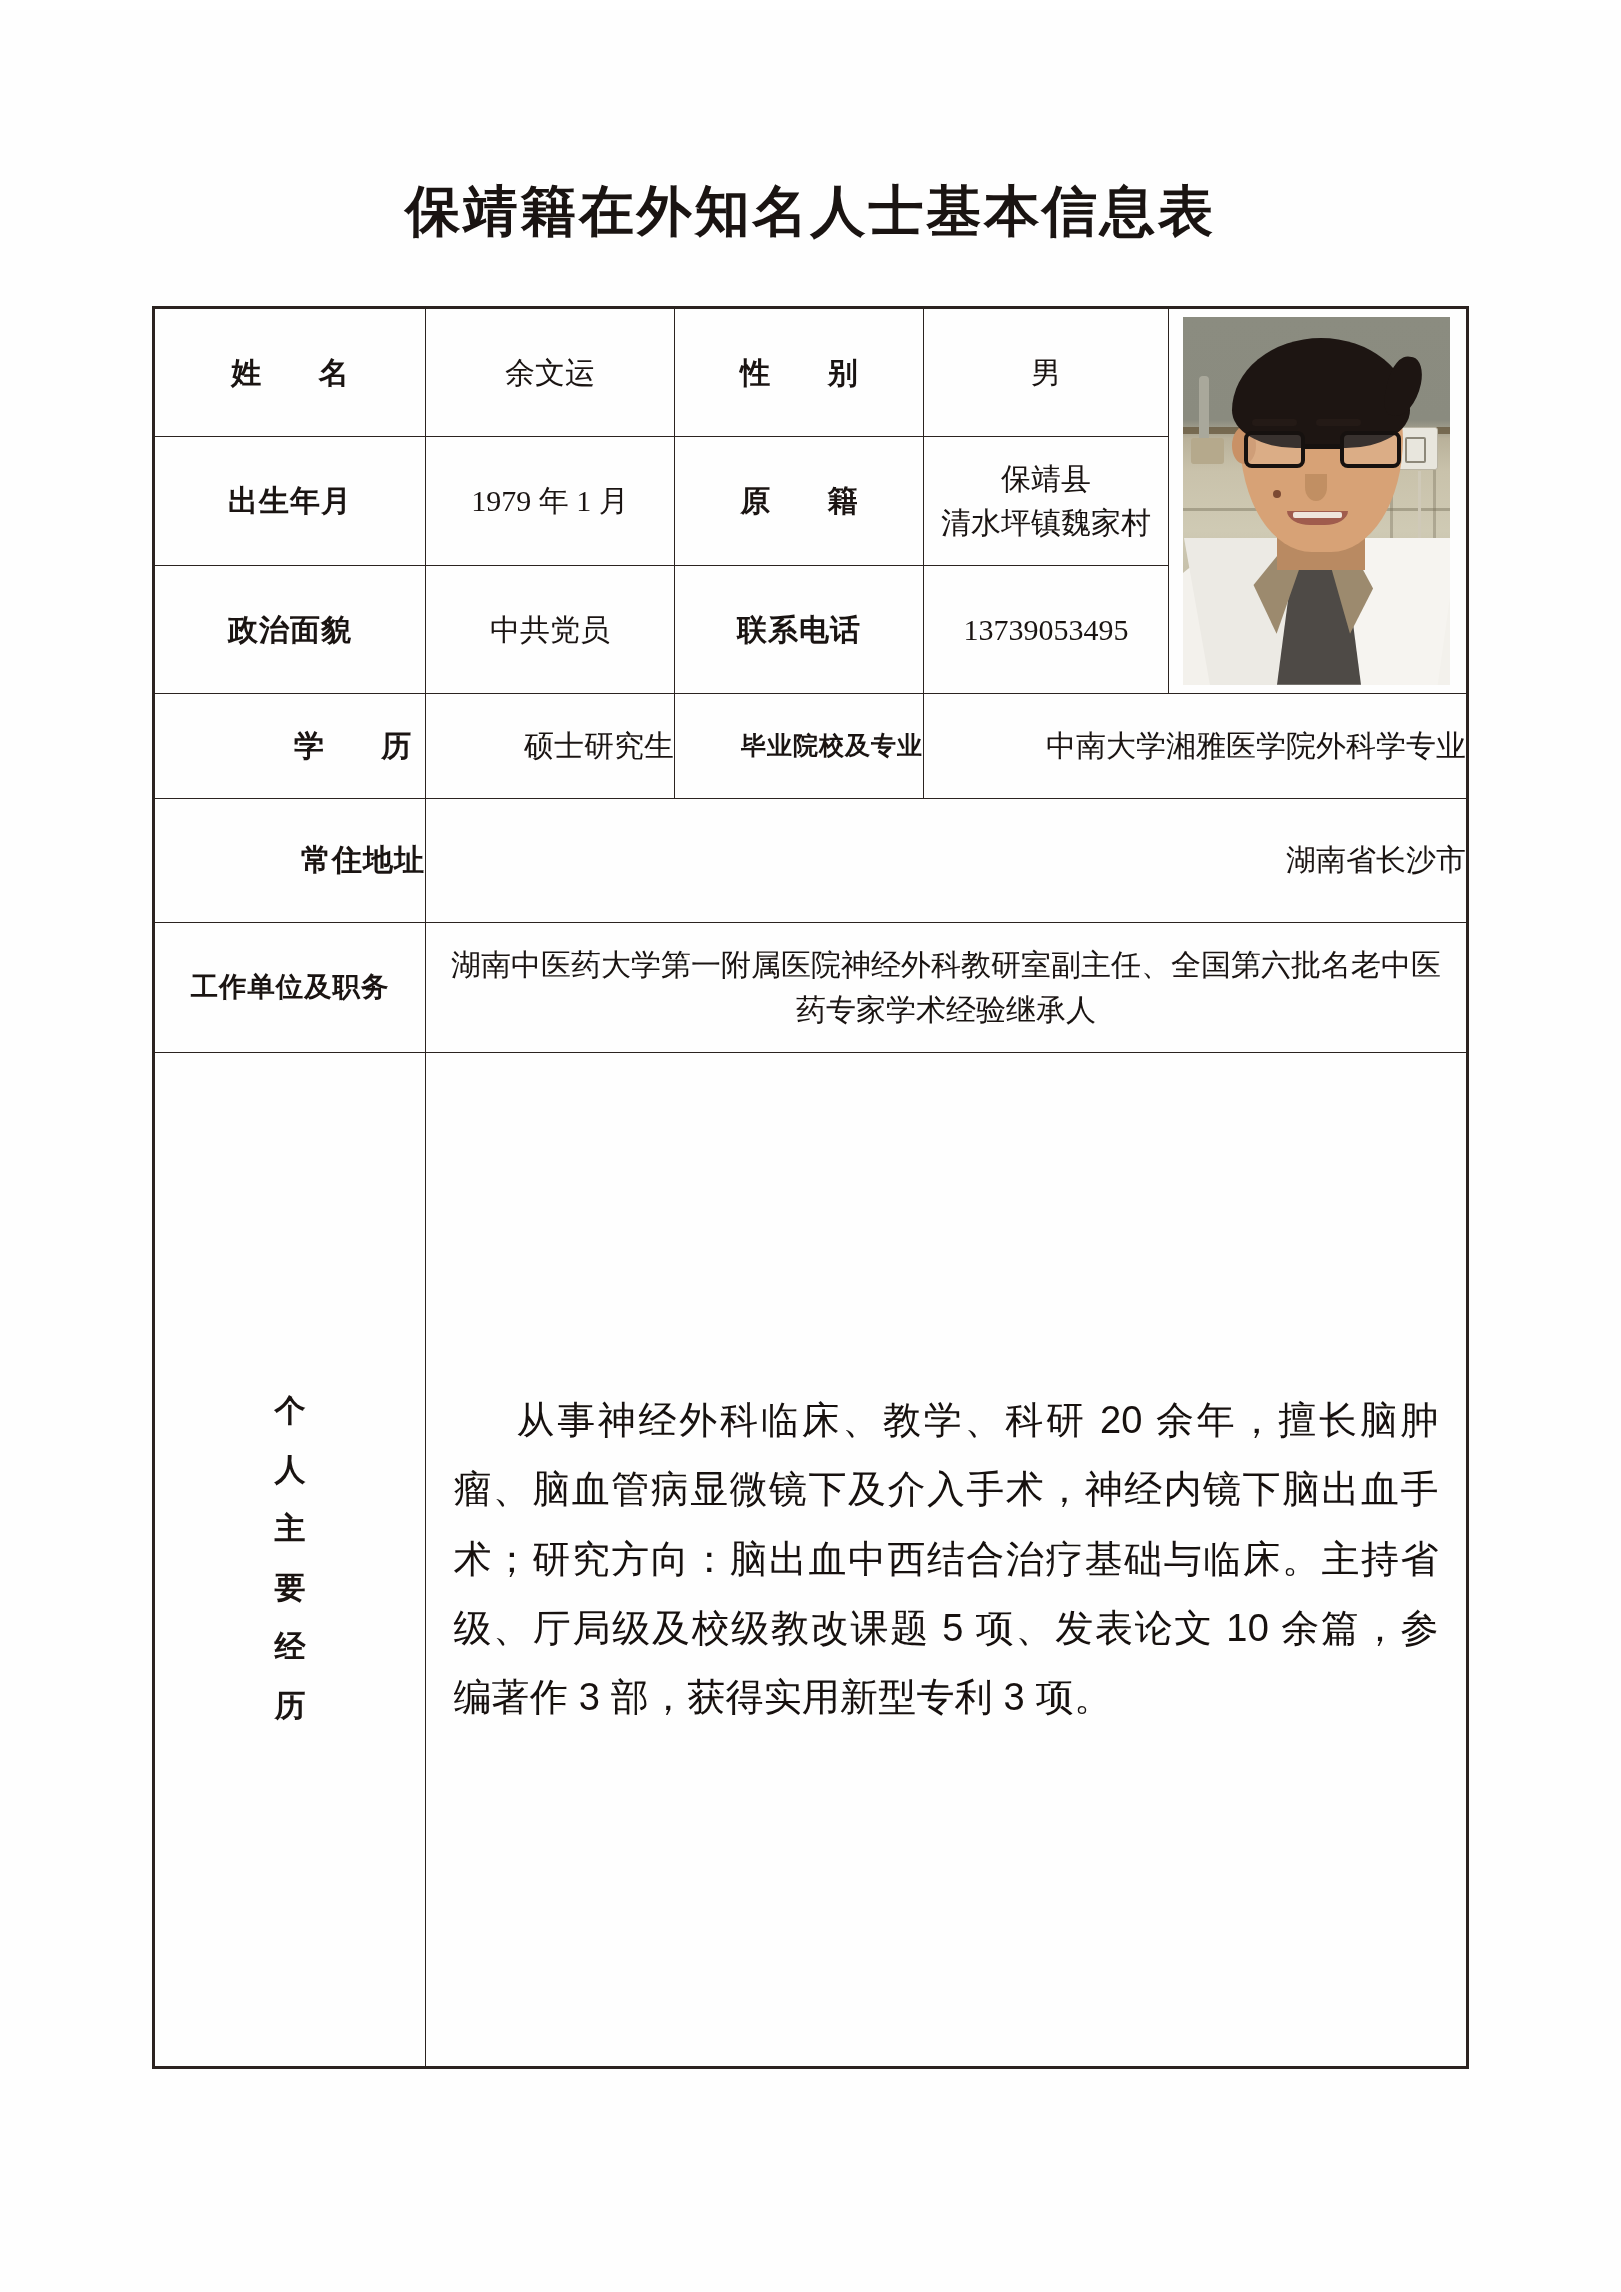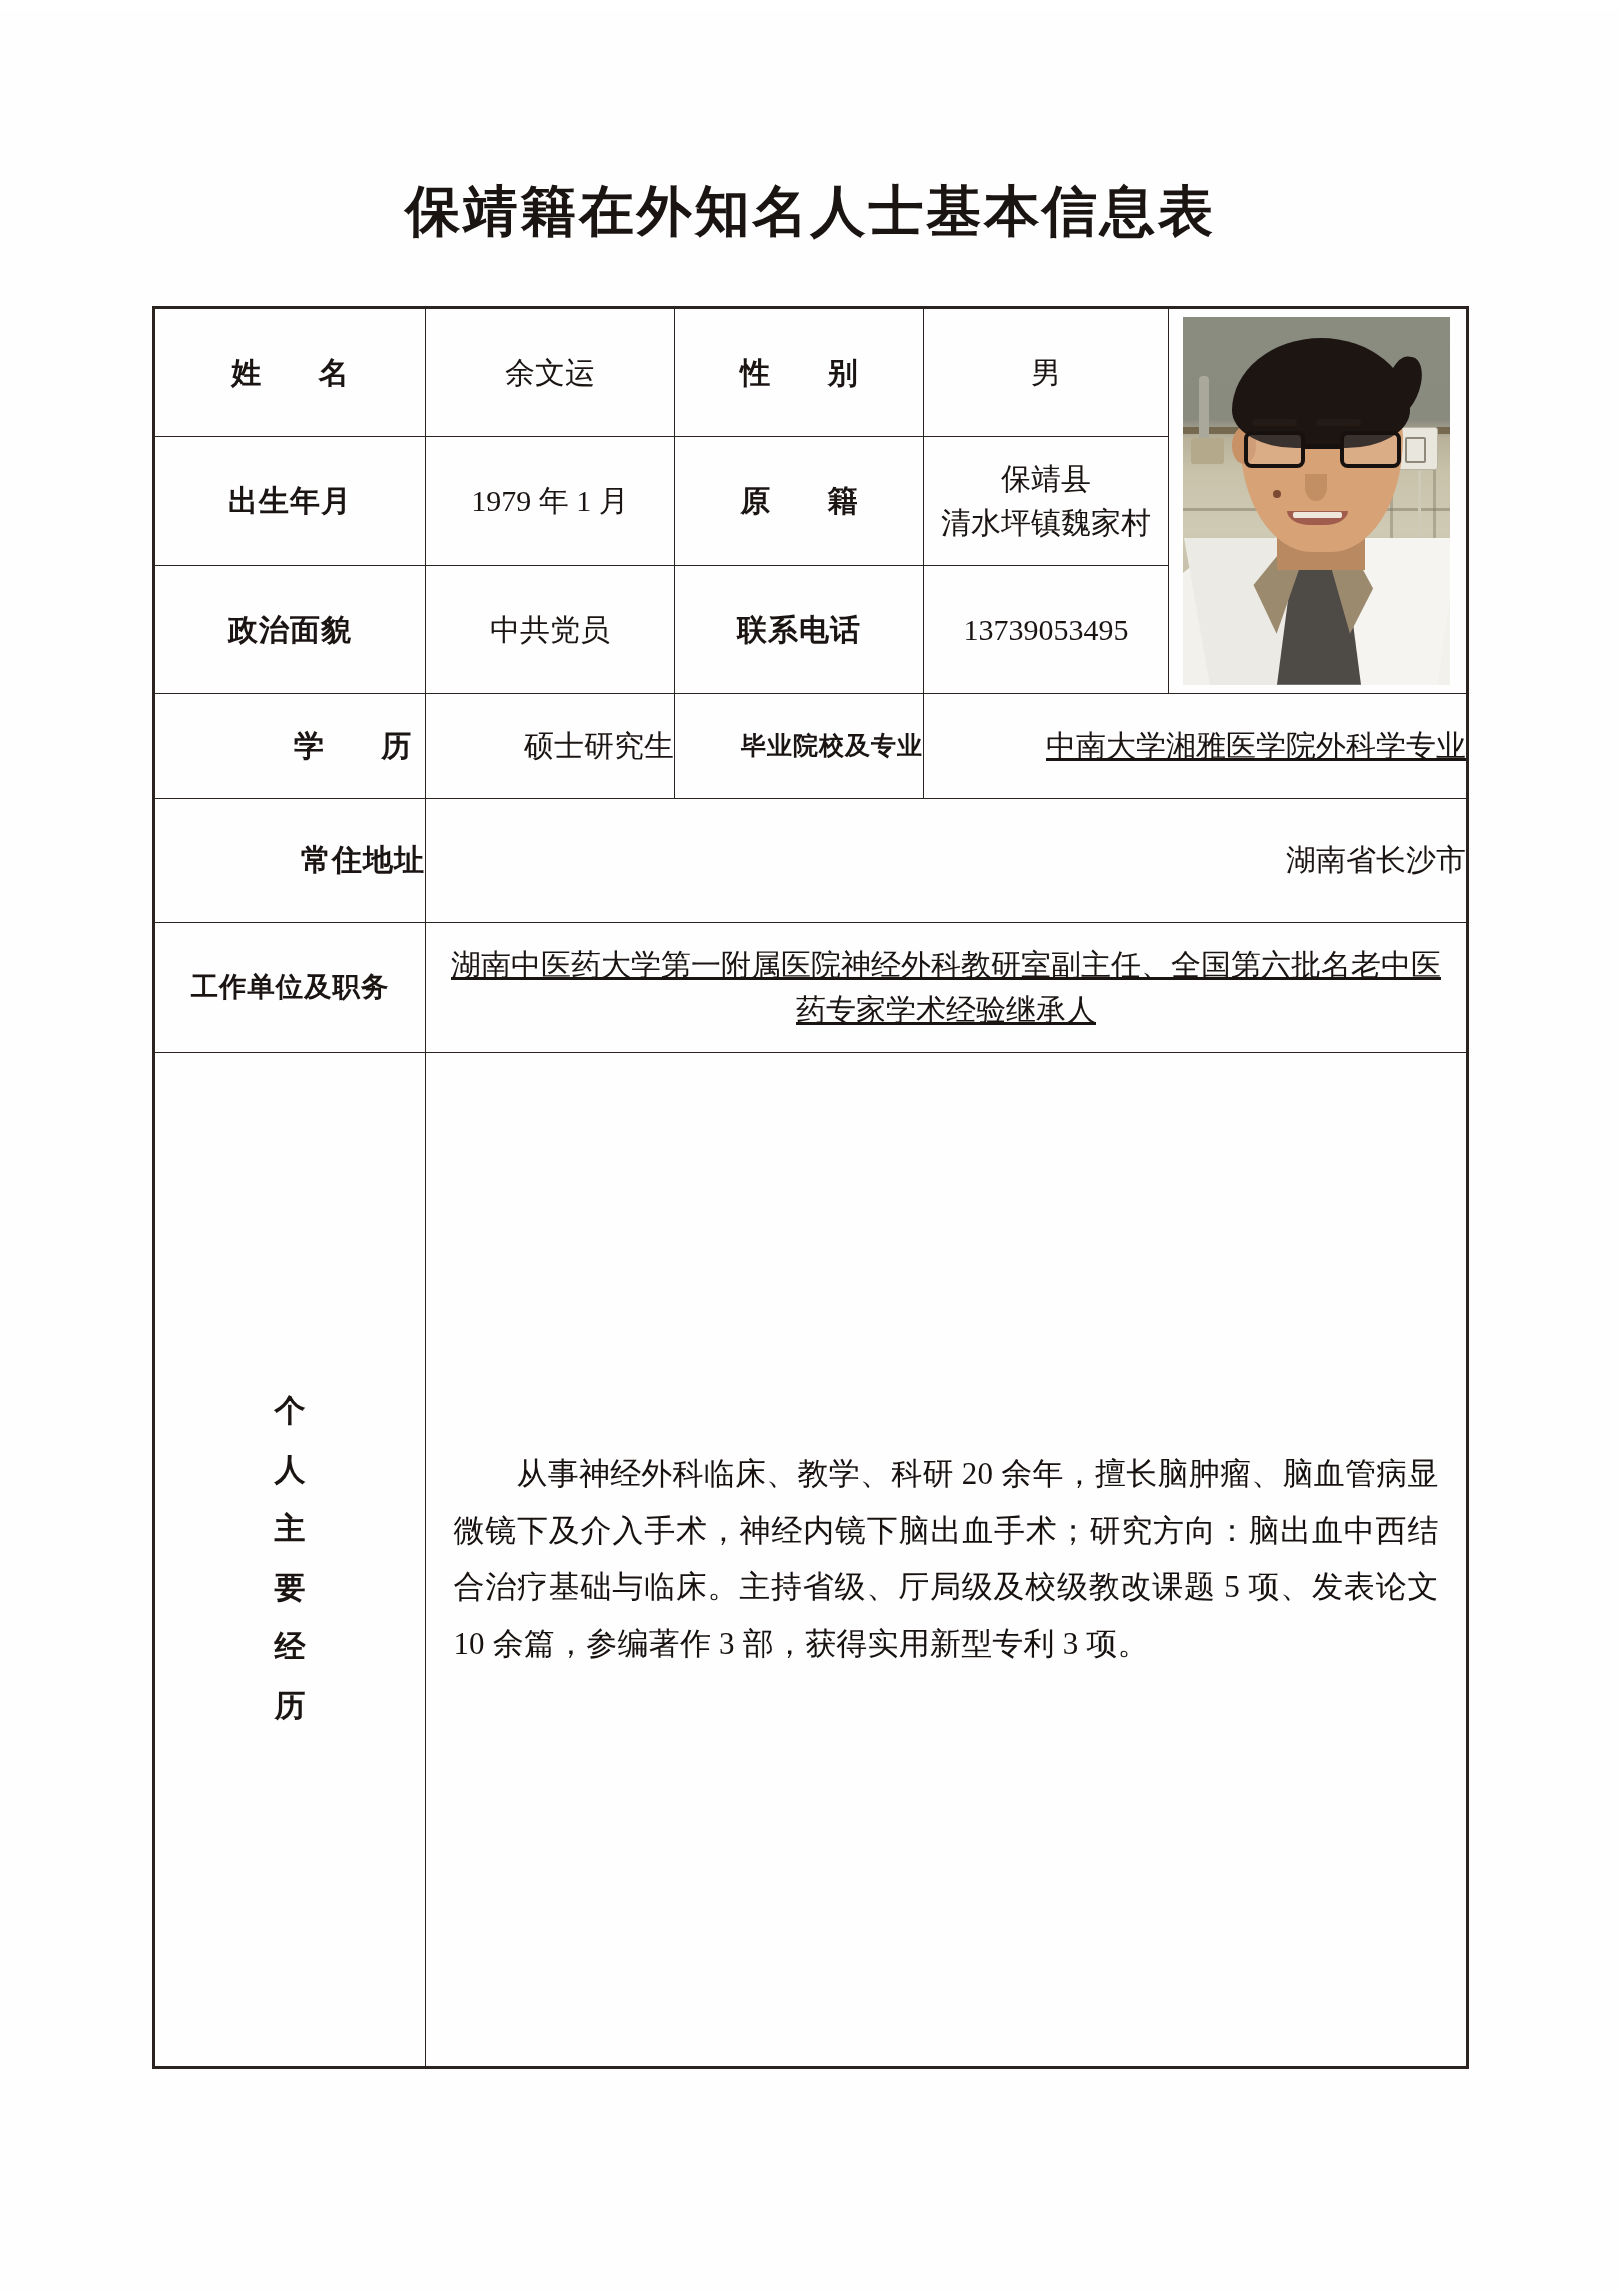--- a/index.html
+++ b/index.html
@@ -72,21 +72,20 @@
     letter-spacing: 13.7px;
     text-indent: 13.7px;
   }
   .val {
     font-weight: normal;
     font-family: "Liberation Serif", "DejaVu Serif", serif;
     font-size: 30px;
   }
   .val-sm {
     font-size: 28px;
-    text-decoration: underline;
   }
 
   .r1 td { height: 106px; }
   .r2 td { height: 108px; }
   .r3 td { height: 106px; }
   .r4 td { height: 104px; text-align: right; }
   .r5 td { height: 123px; text-align: right; }
   .r6 td { height: 129px; }
   .r7 td { height: 1013px; }
 
@@ -320,22 +319,22 @@
     letter-spacing: 0;
     text-align: center;
     color: #1a1412;
   }
   .history-body-cell {
     vertical-align: middle;
     text-align: left;
     padding: 0 27.4px !important;
   }
   .history-text {
-    font-family: Liberation Serif, serif;
-    font-size: 31px;
+    font-family: Liberation Sans, sans-serif;
+    font-size: 38px;
     line-height: 1.82;
     text-indent: 63px;
     text-align: justify;
     color: #17110f;
     letter-spacing: 0.2px;
   }
 </style>
 </head>
 <body>
 

